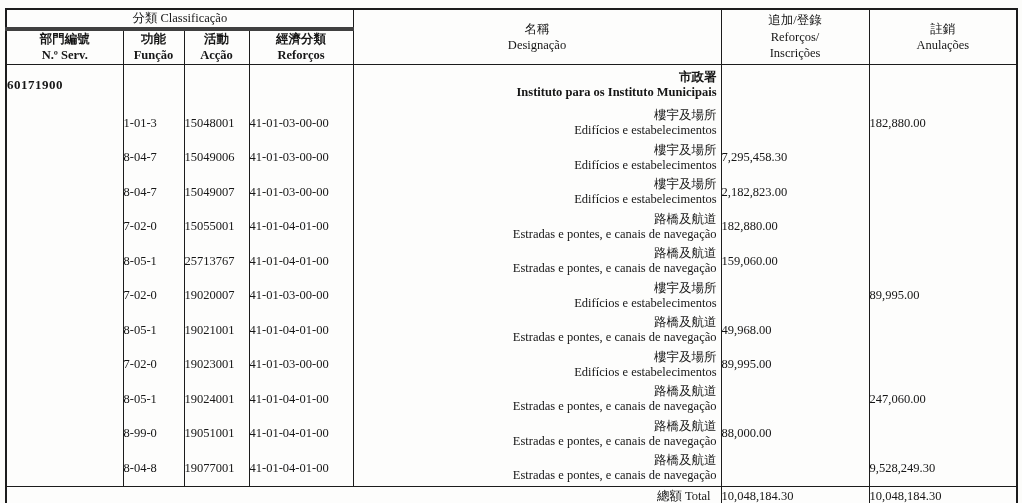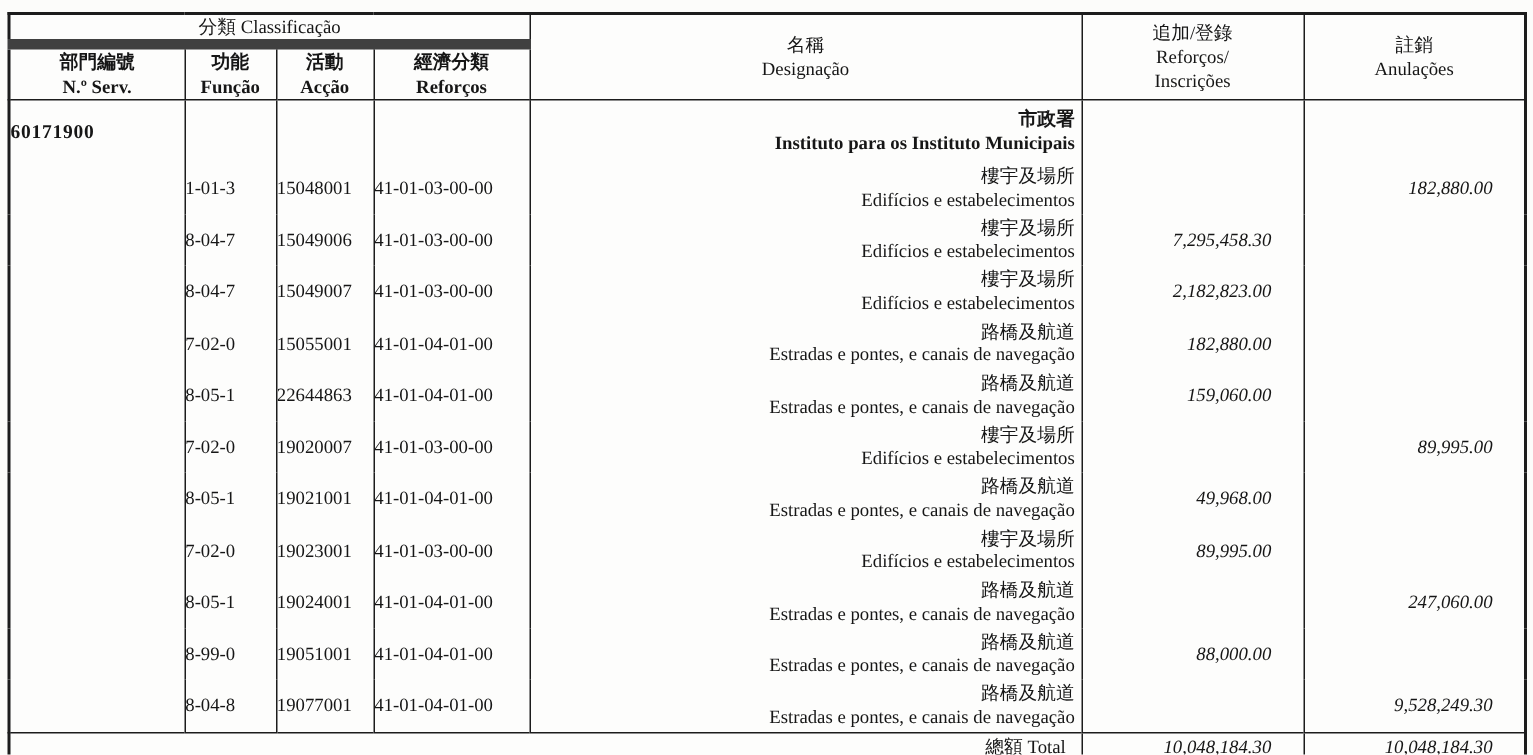--- a/index.html
+++ b/index.html
@@ -23,29 +23,29 @@
     border-left:1px solid #1c1c1c;
     font-weight:normal;
     vertical-align:middle;
     overflow:hidden;
   }
   th:first-child, td:first-child { border-left:none; }
   thead th { text-align:center; font-size:12.5px; line-height:1.3; }
   tr.hrow1 th { height:20px; border-bottom:1px solid #1c1c1c; }
   tr.hrow2 th { height:33px;font-weight:bold; }
   thead th { border-bottom:1.5px solid #1c1c1c; }
-  tr.hrow1 th.classif { border-bottom:7px solid #404040; }
+  tr.hrow1 th.classif { border-bottom:4px solid #404040; }
 
   tr.entity-row td { height:42px; }
   tr.data-row td { height:34px; }
   tr.total-row td { height:21px; border-top:1.5px solid #1c1c1c; font-size:12.5px; }
 
   td.c { text-align:left; font-size:12.5px; }
   td.desig { text-align:right; padding:2px 4px 2px 6px; font-size:12.5px; line-height:1.22; }
-  td.num { text-align:right; padding-right:21px; font-size:12.5px;font-style:italic; }
+  td.num { padding-right:21px; font-size:12.5px; }
   .bold { font-weight:bold; }
   td.serv { font-size:13px; letter-spacing:.5px; }
   .total-label { text-align:right; padding-right:10px; }
 </style>
 </head>
 <body>
 
 <table class="budget">
   <colgroup>
     <col style="width:117px">
@@ -154,21 +154,21 @@
       <div>路橋及航道</div>
       <div>Estradas e pontes, e canais de navegação</div>
     </td>
     <td class="num">182,880.00</td>
     <td class="num"></td>
   </tr>
 
   <tr class="data-row">
     <td></td>
     <td class="c">8-05-1</td>
-    <td class="c">22644863</td>
+    <td class="c">25713767</td>
     <td class="c">41-01-04-01-00</td>
     <td class="desig">
       <div>路橋及航道</div>
       <div>Estradas e pontes, e canais de navegação</div>
     </td>
     <td class="num">159,060.00</td>
     <td class="num"></td>
   </tr>
 
   <tr class="data-row">

